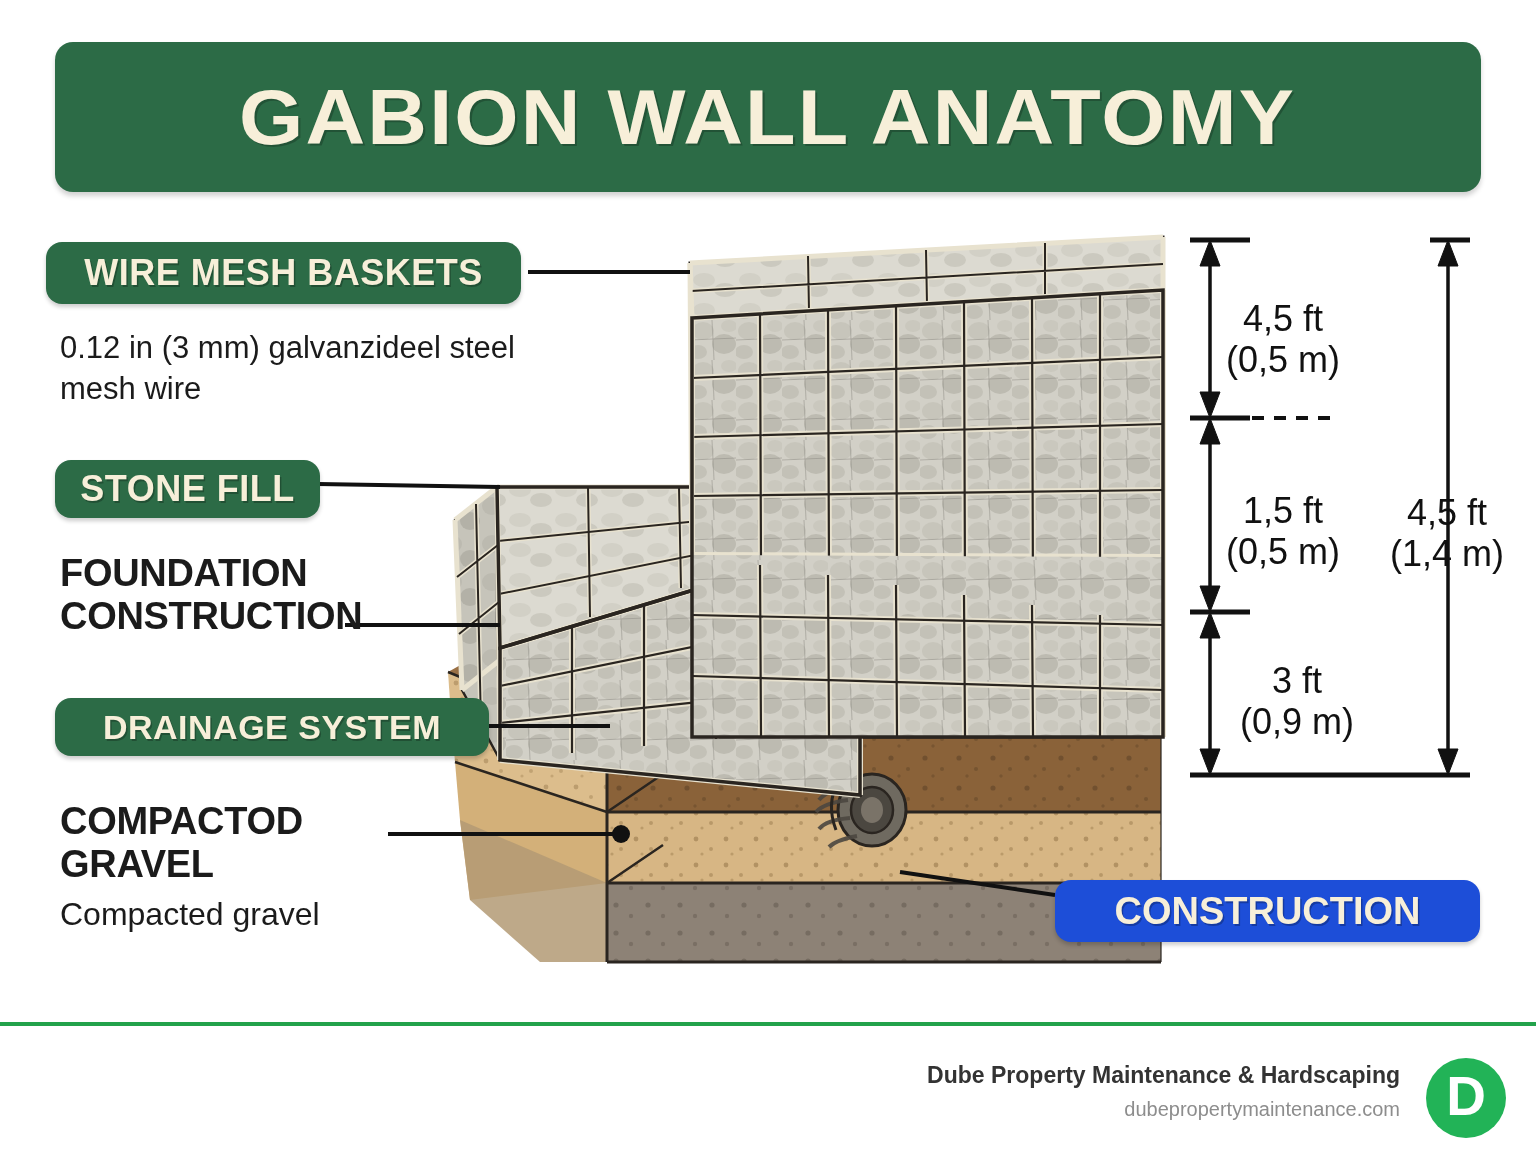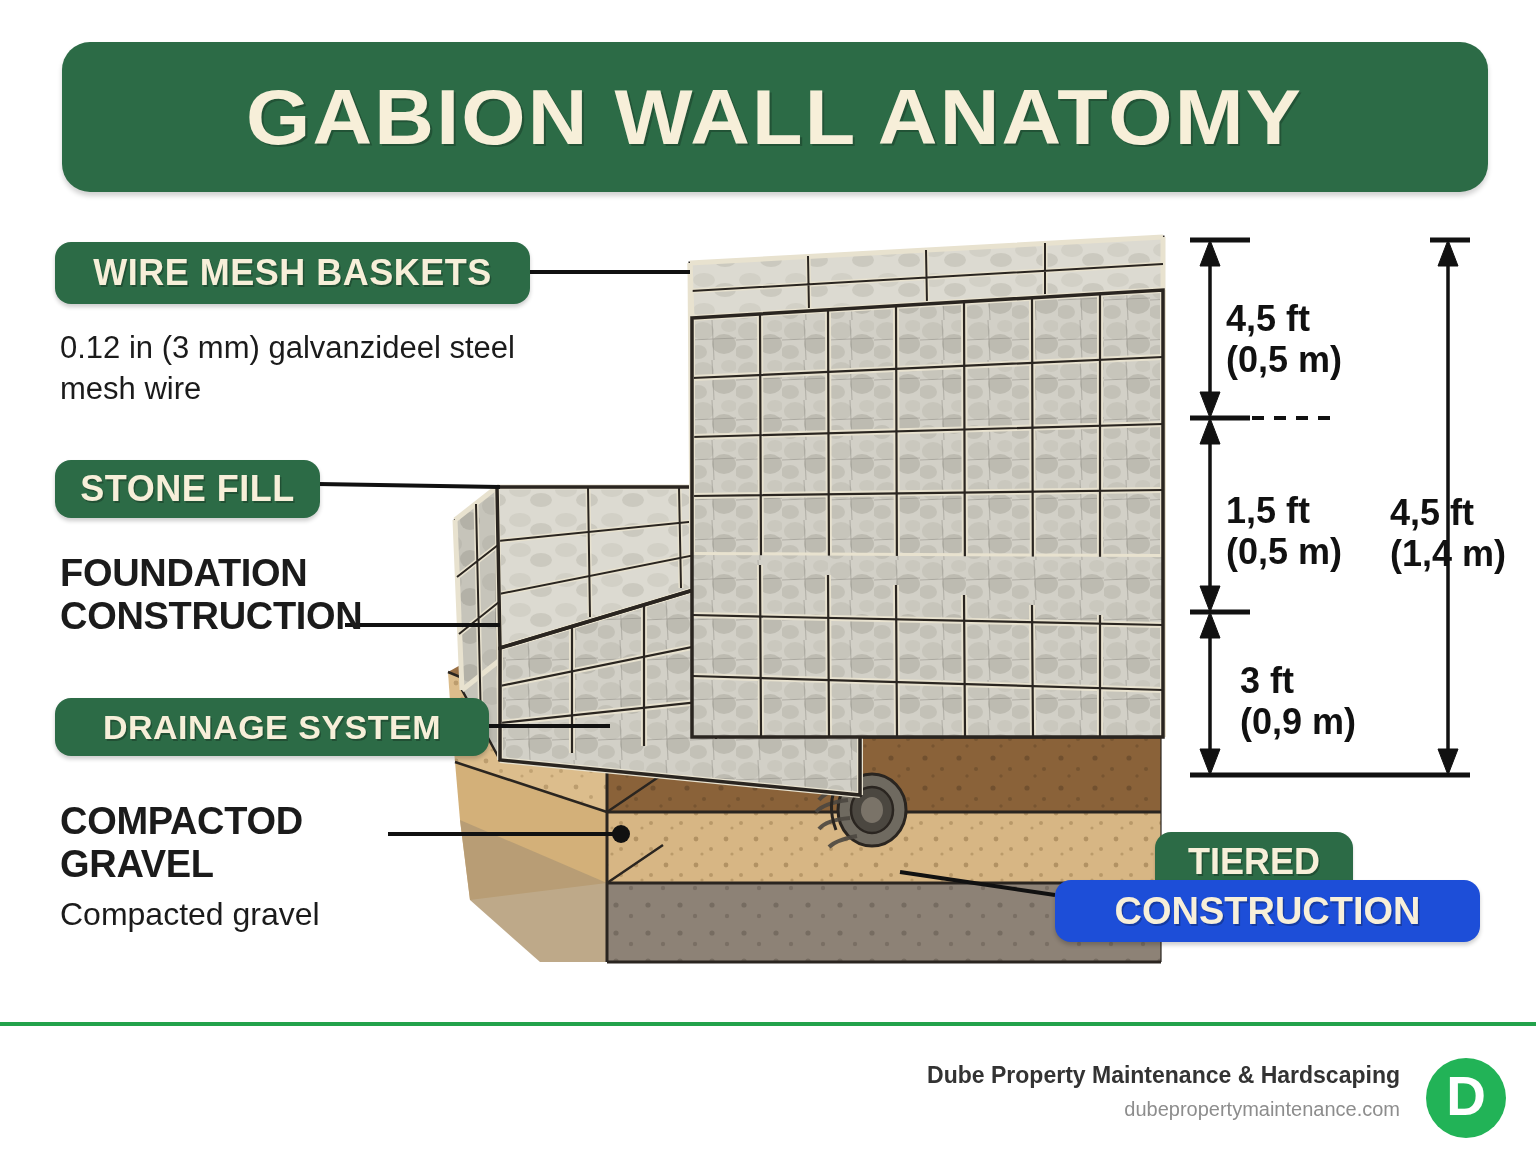--- a/index.html
+++ b/index.html
@@ -6,42 +6,42 @@
   body{
     width:1536px;height:1154px;background:#ffffff;
     font-family:"Liberation Sans", sans-serif;
     position:relative;overflow:hidden;
   }
   .canvas{position:absolute;inset:0;}
 
   
   #title-banner{
     position:absolute;left:55px;top:42px;width:1426px;height:150px;
-    background:#2c6b46;border-radius:28px;
+    background:#2c6b46;border-radius:18px;
     box-shadow:0 4px 5px rgba(0,0,0,.18);
-    display:flex;align-items:center;justify-content:center;margin-left:7px;
+    display:flex;align-items:center;justify-content:center;
   }
   #title-text{
     color:#f7efd9;font-weight:bold;font-size:78px;letter-spacing:2px;
     font-family:"Liberation Sans", sans-serif;
     transform:scaleX(1.06);
     text-shadow:2px 2px 0 rgba(0,0,0,.22);
     white-space:nowrap;
   }
 
   
   .badge{
     position:absolute;background:#2c6b46;border-radius:16px;
     box-shadow:0 3px 4px rgba(0,0,0,.2);
     display:flex;align-items:center;justify-content:center;
     color:#f7efd9;font-weight:bold;letter-spacing:.5px;
     text-shadow:1.5px 1.5px 0 rgba(0,0,0,.25);
     white-space:nowrap;
   }
-  #badge-wire-mesh{left:55px;top:242px;width:475px;height:62px;font-size:36px;}
+  #badge-wire-mesh{left:46px;top:242px;width:475px;height:62px;font-size:36px;}
   #badge-stone-fill{left:55px;top:460px;width:265px;height:58px;font-size:36px;}
   #badge-drainage{left:55px;top:698px;width:434px;height:58px;font-size:34px;}
 
   
   #badge-tiered{position:absolute;left:1055px;top:830px;width:225px;height:0;}
   #tiered-top{
     position:absolute;left:1155px;top:832px;width:198px;height:60px;
     background:#2c6b46;border-radius:16px 16px 0 0;
     display:flex;align-items:center;justify-content:center;
     color:#f7efd9;font-weight:bold;font-size:36px;
@@ -58,21 +58,21 @@
   }
 
   
   .plain{position:absolute;color:#1b1b1b;font-family:"Liberation Sans", sans-serif;}
   #desc-wire-mesh{left:60px;top:328px;width:520px;font-size:31px;line-height:1.32;}
   #label-foundation{left:60px;top:552px;width:420px;font-size:38px;font-weight:bold;line-height:1.12;letter-spacing:-.3px;}
   #label-compacted{left:60px;top:800px;width:420px;font-size:38px;font-weight:bold;line-height:1.12;letter-spacing:-.3px;}
   #sub-compacted{left:60px;top:895px;width:420px;font-size:32px;line-height:1.2;}
 
   
-  .dim{position:absolute;color:#111;font-size:36px;font-weight:bold;line-height:1.14;white-space:nowrap;}
+  .dim{position:absolute;color:#111;font-size:36px;font-weight:normal;line-height:1.14;white-space:nowrap;text-align:center;}
   #dim-top-text{left:1226px;top:298px;}
   #dim-mid-text{left:1226px;top:490px;}
   #dim-bot-text{left:1240px;top:660px;}
   #dim-total-text{left:1390px;top:492px;}
 
   
   #footer-rule{position:absolute;left:0;top:1022px;width:1536px;height:4px;background:#22a24b;}
   #footer-company{position:absolute;right:136px;top:1062px;font-size:23px;font-weight:bold;color:#333;white-space:nowrap;}
   #footer-url{position:absolute;right:136px;top:1098px;font-size:20px;color:#8d8d8d;white-space:nowrap;}
   #footer-logo{
@@ -313,23 +313,20 @@
     <span>DRAINAGE SYSTEM</span>
   </div>
 
   <div class="plain" id="label-compacted">
     <div>COMPACTOD</div>
     <div>GRAVEL</div>
   </div>
   <div class="plain" id="sub-compacted">Compacted gravel</div>
 
   <div id="badge-tiered"></div>
-  <div id="tiered-top">
-    <span>TIERED</span>
-  </div>
   <div id="tiered-bottom">
     <span>CONSTRUCTION</span>
   </div>
 
   <div class="dim" id="dim-top-text">
     <div>4,5 ft</div>
     <div>(0,5 m)</div>
   </div>
   <div class="dim" id="dim-mid-text">
     <div>1,5 ft</div>

